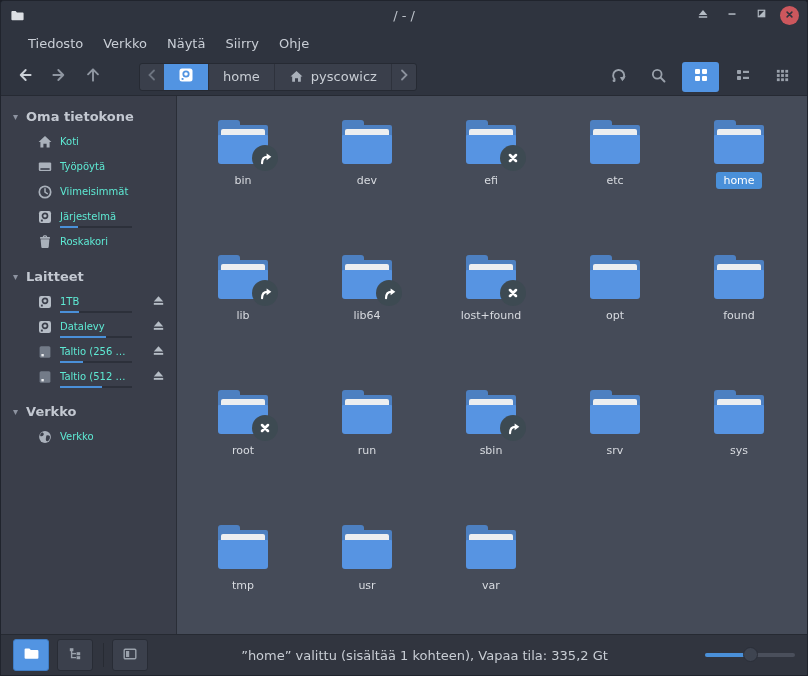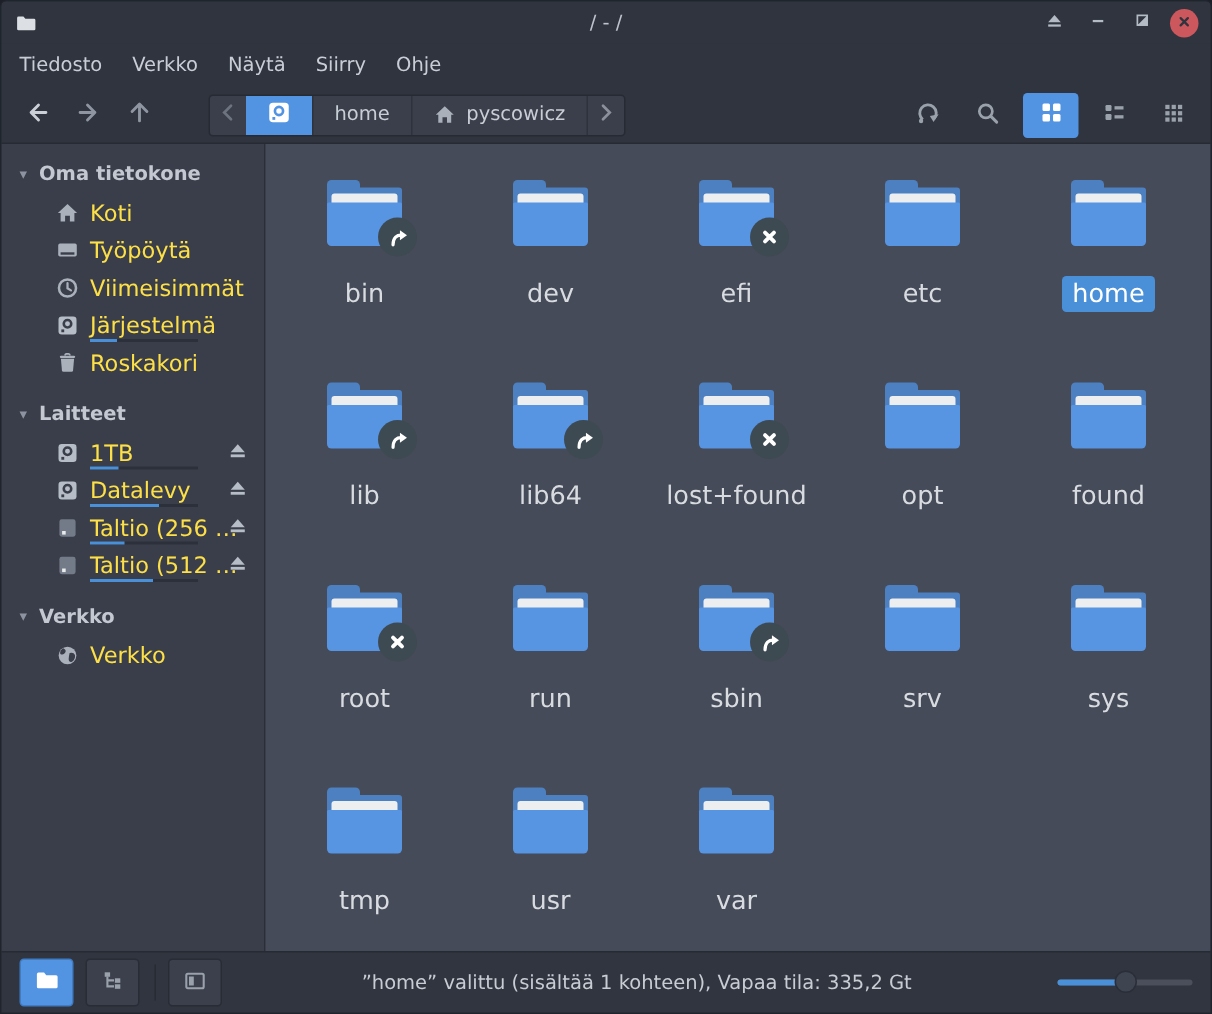--- a/index.html
+++ b/index.html
@@ -11,21 +11,21 @@
 
   
   .titlebar{height:28px;flex:0 0 28px;display:flex;align-items:center;position:relative;background:#2f343f;}
   .win-icon{margin-left:9px;display:flex;}
   .title{position:absolute;left:0;right:0;text-align:center;font-size:13px;color:#bfc4cc;pointer-events:none;}
   .win-controls{margin-left:auto;display:flex;align-items:center;gap:9px;margin-right:8px;z-index:2;}
   .win-btn{width:20px;height:20px;border:none;background:transparent;display:flex;align-items:center;justify-content:center;padding:0;cursor:default;}
   .win-btn.close{width:19px;height:19px;border-radius:50%;background:#cc575d;}
 
   
-  .menubar{height:29px;flex:0 0 29px;display:flex;align-items:center;background:#2f343f;padding-left:2px;}
+  .menubar{height:29px;flex:0 0 29px;display:flex;align-items:center;background:#2f343f;padding-left:17px;}
   .menu-item{color:#c9ced6;font-size:13px;padding:4px 10px;cursor:default;}
 
   
   .toolbar{height:38px;flex:0 0 38px;display:flex;align-items:center;background:#2f343f;padding:0 10px;border-bottom:1px solid #262a33;}
   .nav-btn{width:28px;height:28px;border:none;background:transparent;display:flex;align-items:center;justify-content:center;padding:0;margin-right:6px;}
   .breadcrumb{display:flex;align-items:stretch;height:28px;background:#3a3f4b;border:1px solid #262a33;border-radius:3px;margin-left:26px;overflow:hidden;}
   .crumb{display:flex;align-items:center;justify-content:center;padding:0 14px;font-size:13px;color:#c9ced5;border-left:1px solid #2e323c;}
   .crumb:first-child{border-left:none;}
   .crumb.chev{padding:0 7px;}
   .crumb.active{background:#5294e2;border-left:none;padding:0 14px;}
@@ -36,36 +36,36 @@
 
   
   .content{flex:1;display:flex;min-height:0;}
   .sidebar{width:176px;flex:0 0 176px;background:#3a3e4a;border-right:1px solid #2a2e37;padding-top:8px;overflow:hidden;}
   .side-section{margin-bottom:10px;}
   .side-header{display:flex;align-items:center;height:25px;padding-left:12px;cursor:default;}
   .side-header .tri{color:#8d93a0;font-size:10px;margin-right:8px;}
   .side-header .hlabel{color:#c3c8d1;font-size:13px;font-weight:bold;}
   .side-item{display:flex;align-items:center;height:25px;padding-left:35px;position:relative;cursor:default;}
   .side-item .sic{width:17px;display:flex;justify-content:center;margin-right:7px;flex:0 0 17px;}
-  .side-label{position:relative;color:#fde047;font-size:15px;white-space:nowrap;line-height:16px;}
+  .side-label{position:relative;color:#5eead4;font-size:10px;white-space:nowrap;line-height:16px;}
   .ubar{position:absolute;left:0;top:17px;height:2px;width:72px;background:#2c303a;}
   .ufill{height:100%;background:#4a90d9;}
   .eject-btn{position:absolute;right:9px;top:4px;width:18px;height:17px;border:none;background:transparent;padding:0;display:flex;align-items:center;justify-content:center;}
 
   .fileview{flex:1;background:#454b58;padding:13px 0 0 4px;display:grid;
             grid-template-columns:repeat(5,124px);grid-auto-rows:135px;align-content:start;}
   .cell{display:flex;flex-direction:column;align-items:center;padding-top:11px;}
   .icon-wrap{position:relative;width:50px;height:44px;}
   .folder{position:absolute;inset:0;}
   .folder .tab{position:absolute;top:0;left:0;width:22px;height:10px;background:#4d80c1;border-radius:3px 3px 0 0;}
   .folder .back{position:absolute;top:5px;left:0;right:0;height:12px;background:#4d80c1;border-radius:0 2px 0 0;}
   .folder .paper{position:absolute;top:9px;left:3px;right:3px;height:8px;background:#eceef0;border-radius:2px;}
   .folder .bodyp{position:absolute;top:15px;left:0;right:0;bottom:0;background:#5794e2;border-radius:1px 1px 3px 3px;}
   .emblem{position:absolute;right:-10px;bottom:-7px;width:26px;height:26px;border-radius:50%;background:#3d4a52;display:flex;align-items:center;justify-content:center;}
-  .fname{margin-top:20px;font-size:17px;color:#d8dbe0;padding:2px 7px;border-radius:3px;white-space:nowrap;}
+  .fname{margin-top:8px;font-size:11px;color:#d8dbe0;padding:2px 7px;border-radius:3px;white-space:nowrap;}
   .cell.selected .fname{background:#4a90d9;color:#ffffff;}
 
   
   .bottombar{height:41px;flex:0 0 41px;background:#31353f;border-top:1px solid #262a32;display:flex;align-items:center;padding:0 12px;}
   .bb-btn{width:36px;height:32px;border:1px solid #282c35;background:#3b404c;border-radius:3px;display:flex;align-items:center;justify-content:center;padding:0;margin-right:8px;}
   .bb-btn.active{background:#5294e2;border-color:#3f7cc4;}
   .bb-sep{width:1px;height:24px;background:#272b33;margin:0 8px 0 2px;}
   .status{flex:1;text-align:center;font-size:13px;color:#c8cdd4;white-space:nowrap;overflow:hidden;}
   .slider{position:relative;width:90px;height:20px;margin-left:12px;flex:0 0 90px;}
   .slider .track{position:absolute;top:8px;left:0;right:0;height:4px;border-radius:2px;background:#4a4f5b;}

